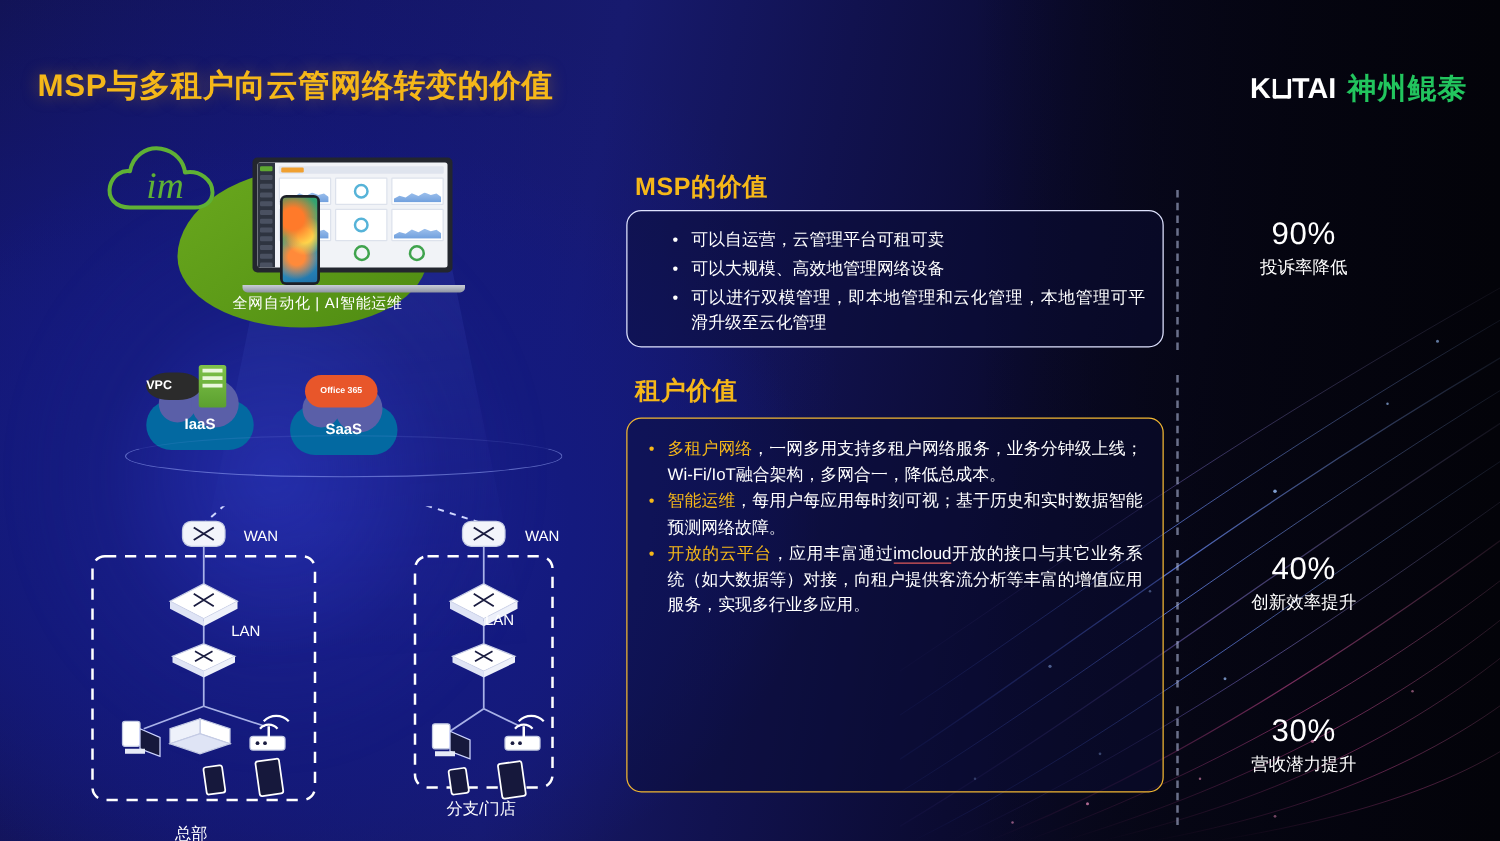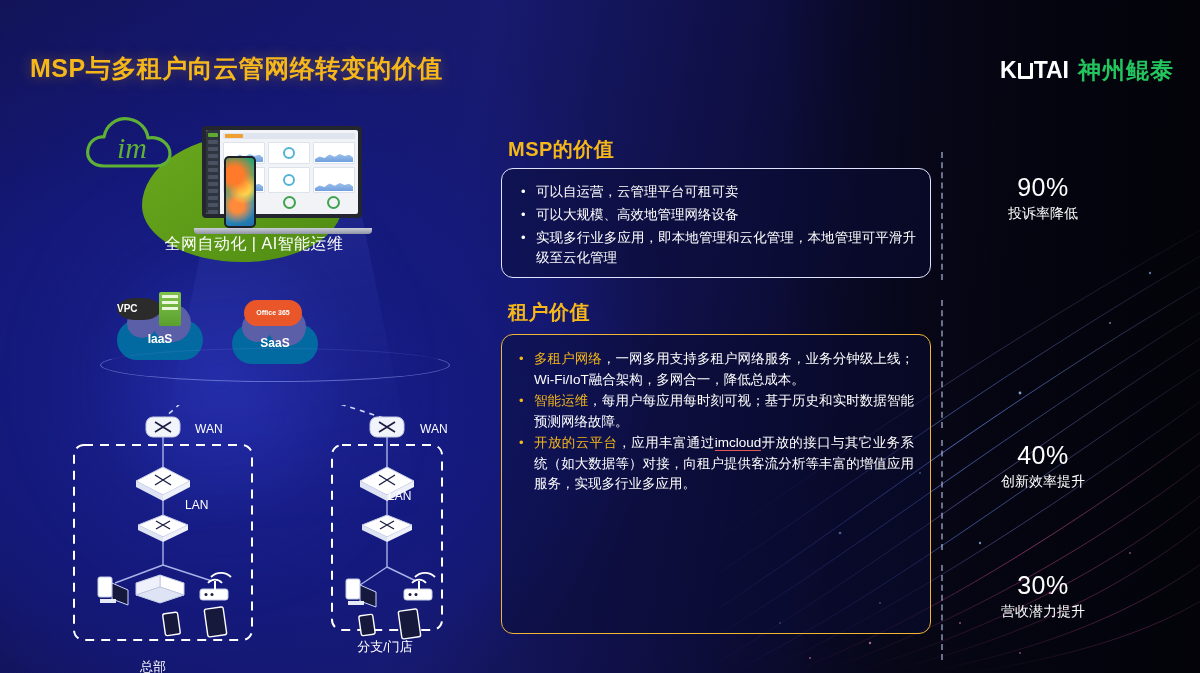--- a/index.html
+++ b/index.html
@@ -88,21 +88,21 @@
     position:absolute; left:140px; top:48px; width:32px; height:72px;
     background:#1c1f26; border-radius:5px; padding:2px;
   }
   .phone-scr{width:100%;height:100%;border-radius:3px;background:
     radial-gradient(circle at 30% 25%,#ff7a2a 0 16%,rgba(255,122,42,0) 40%),
     radial-gradient(circle at 65% 45%,#ffd24a 0 14%,rgba(255,210,74,0) 38%),
     radial-gradient(circle at 40% 70%,#ff8a3a 0 13%,rgba(255,138,58,0) 36%),
     linear-gradient(160deg,#2f9a6a,#3bb07a 40%,#2a8fbf 75%,#1f6fa8);}
   .illus-caption {
     position:absolute; left:84px; top:234px; width:340px; text-align:center;
-    color:#ffffff; font-size:16px; font-weight:500; letter-spacing:.5px;
+    color:#ffffff; font-size:12px; font-weight:500; letter-spacing:.5px;
   }
 
   
   .clouds { position:absolute; left:100px; top:300px; width:350px; height:80px; }
   .cloudgrp { position:absolute; width:90px; text-align:center; }
   .cloudshape {
     position:relative; width:86px; height:40px; margin:0 auto;
     background:#0369a1; border-radius:22px;
   }
   .cloudshape::before{content:"";position:absolute;left:10px;top:-12px;width:30px;height:30px;background:#5a5fa8;border-radius:50%;}
@@ -126,21 +126,21 @@
     position:absolute; color:#f5b719; font-size:20px; font-weight:bold; letter-spacing:.5px;
   }
   .msp-title { left:508px; top:136px; }
   .ten-title { left:508px; top:299px; }
   .panel {
     position:absolute; border-radius:12px;
     background:rgba(10,12,52,.48);
   }
   .msp-panel { left:501px; top:168px; width:430px; height:110px; border:1.5px solid #dfe3ff; }
   .ten-panel { left:501px; top:334px; width:430px; height:300px; border:1.5px solid #f2b732; }
-  .blist { list-style:none; padding:13px 14px 0 14px; }
+  .blist { list-style:none; padding:13px 14px 0 31px; }
   .blist li {
     position:relative; padding-left:20px; margin-bottom:3px;
     color:#ffffff; font-size:13.5px; line-height:20px; text-align:justify;
   }
   .blist li::before {
     content:"•"; position:absolute; left:5px; top:0; font-size:13px;
   }
   .msp-panel .blist li::before { color:#ffffff; }
   .ten-panel .blist { padding:14px 16px 0 12px; }
   .ten-panel .blist li { margin-bottom:1px; font-size:13.5px; line-height:20.5px; }
@@ -422,21 +422,21 @@
   <div class="wan-lbl" style="left:420px;top:422px;">WAN</div>
   <div class="lan-lbl" style="left:388px;top:489px;">LAN</div>
   <div class="site-lbl" style="left:93px;top:638px;width:120px;margin-top:20px;">总部</div>
   <div class="site-lbl" style="left:325px;top:638px;width:120px;">分支/门店</div>
 
   <div class="section-title msp-title">MSP的价值</div>
   <div class="panel msp-panel">
     <ul class="blist">
       <li>可以自运营，云管理平台可租可卖</li>
       <li>可以大规模、高效地管理网络设备</li>
-      <li>实现多行业多应用，即本地管理和云化管理，本地管理可平滑升级至云化管理</li>
+      <li>可以进行双模管理，即本地管理和云化管理，本地管理可平滑升级至云化管理</li>
     </ul>
   </div>
 
   <div class="section-title ten-title">租户价值</div>
   <div class="panel ten-panel">
     <ul class="blist" id="tenant-list">
         <li><span class="kw">多租户网络</span>，一网多用支持多租户网络服务，业务分钟级上线；Wi-Fi/IoT融合架构，多网合一，降低总成本。</li>
         <li><span class="kw">智能运维</span>，每用户每应用每时刻可视；基于历史和实时数据智能预测网络故障。</li>
         <li><span class="kw">开放的云平台</span>，应用丰富通过<span class="uline">imcloud</span>开放的接口与其它业务系统（如大数据等）对接，向租户提供客流分析等丰富的增值应用服务，实现多行业多应用。</li>
       </ul>

